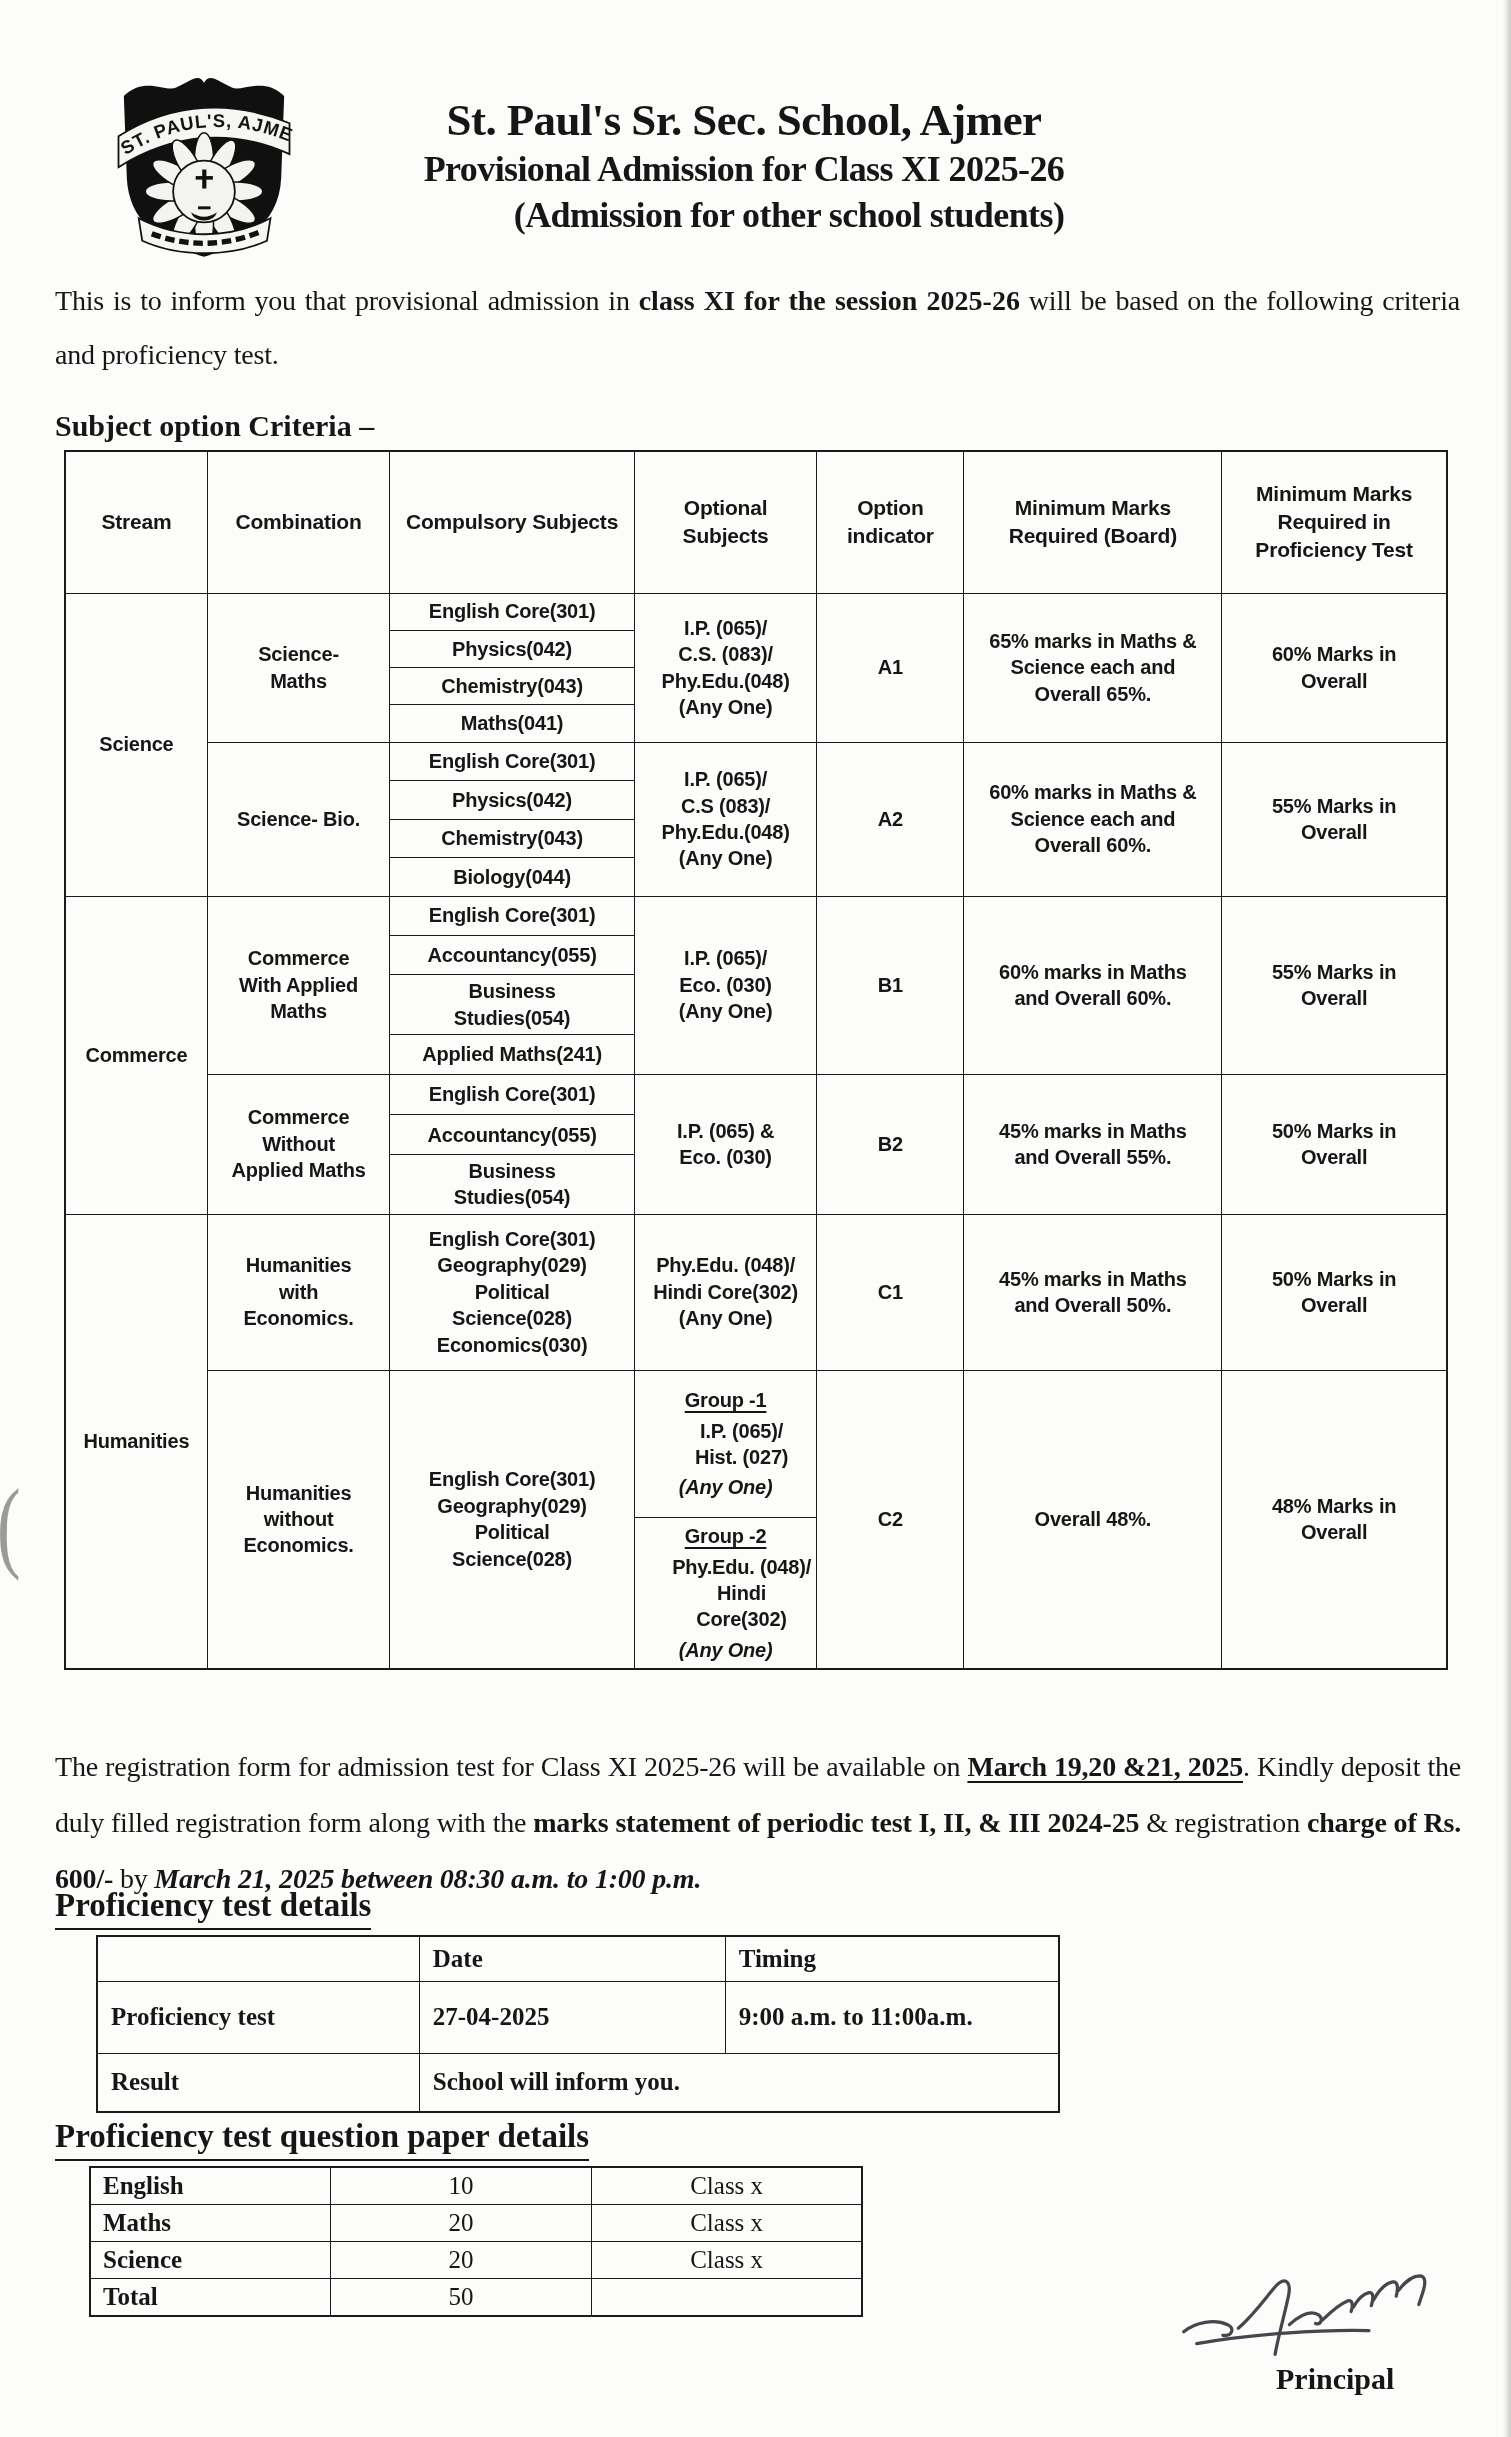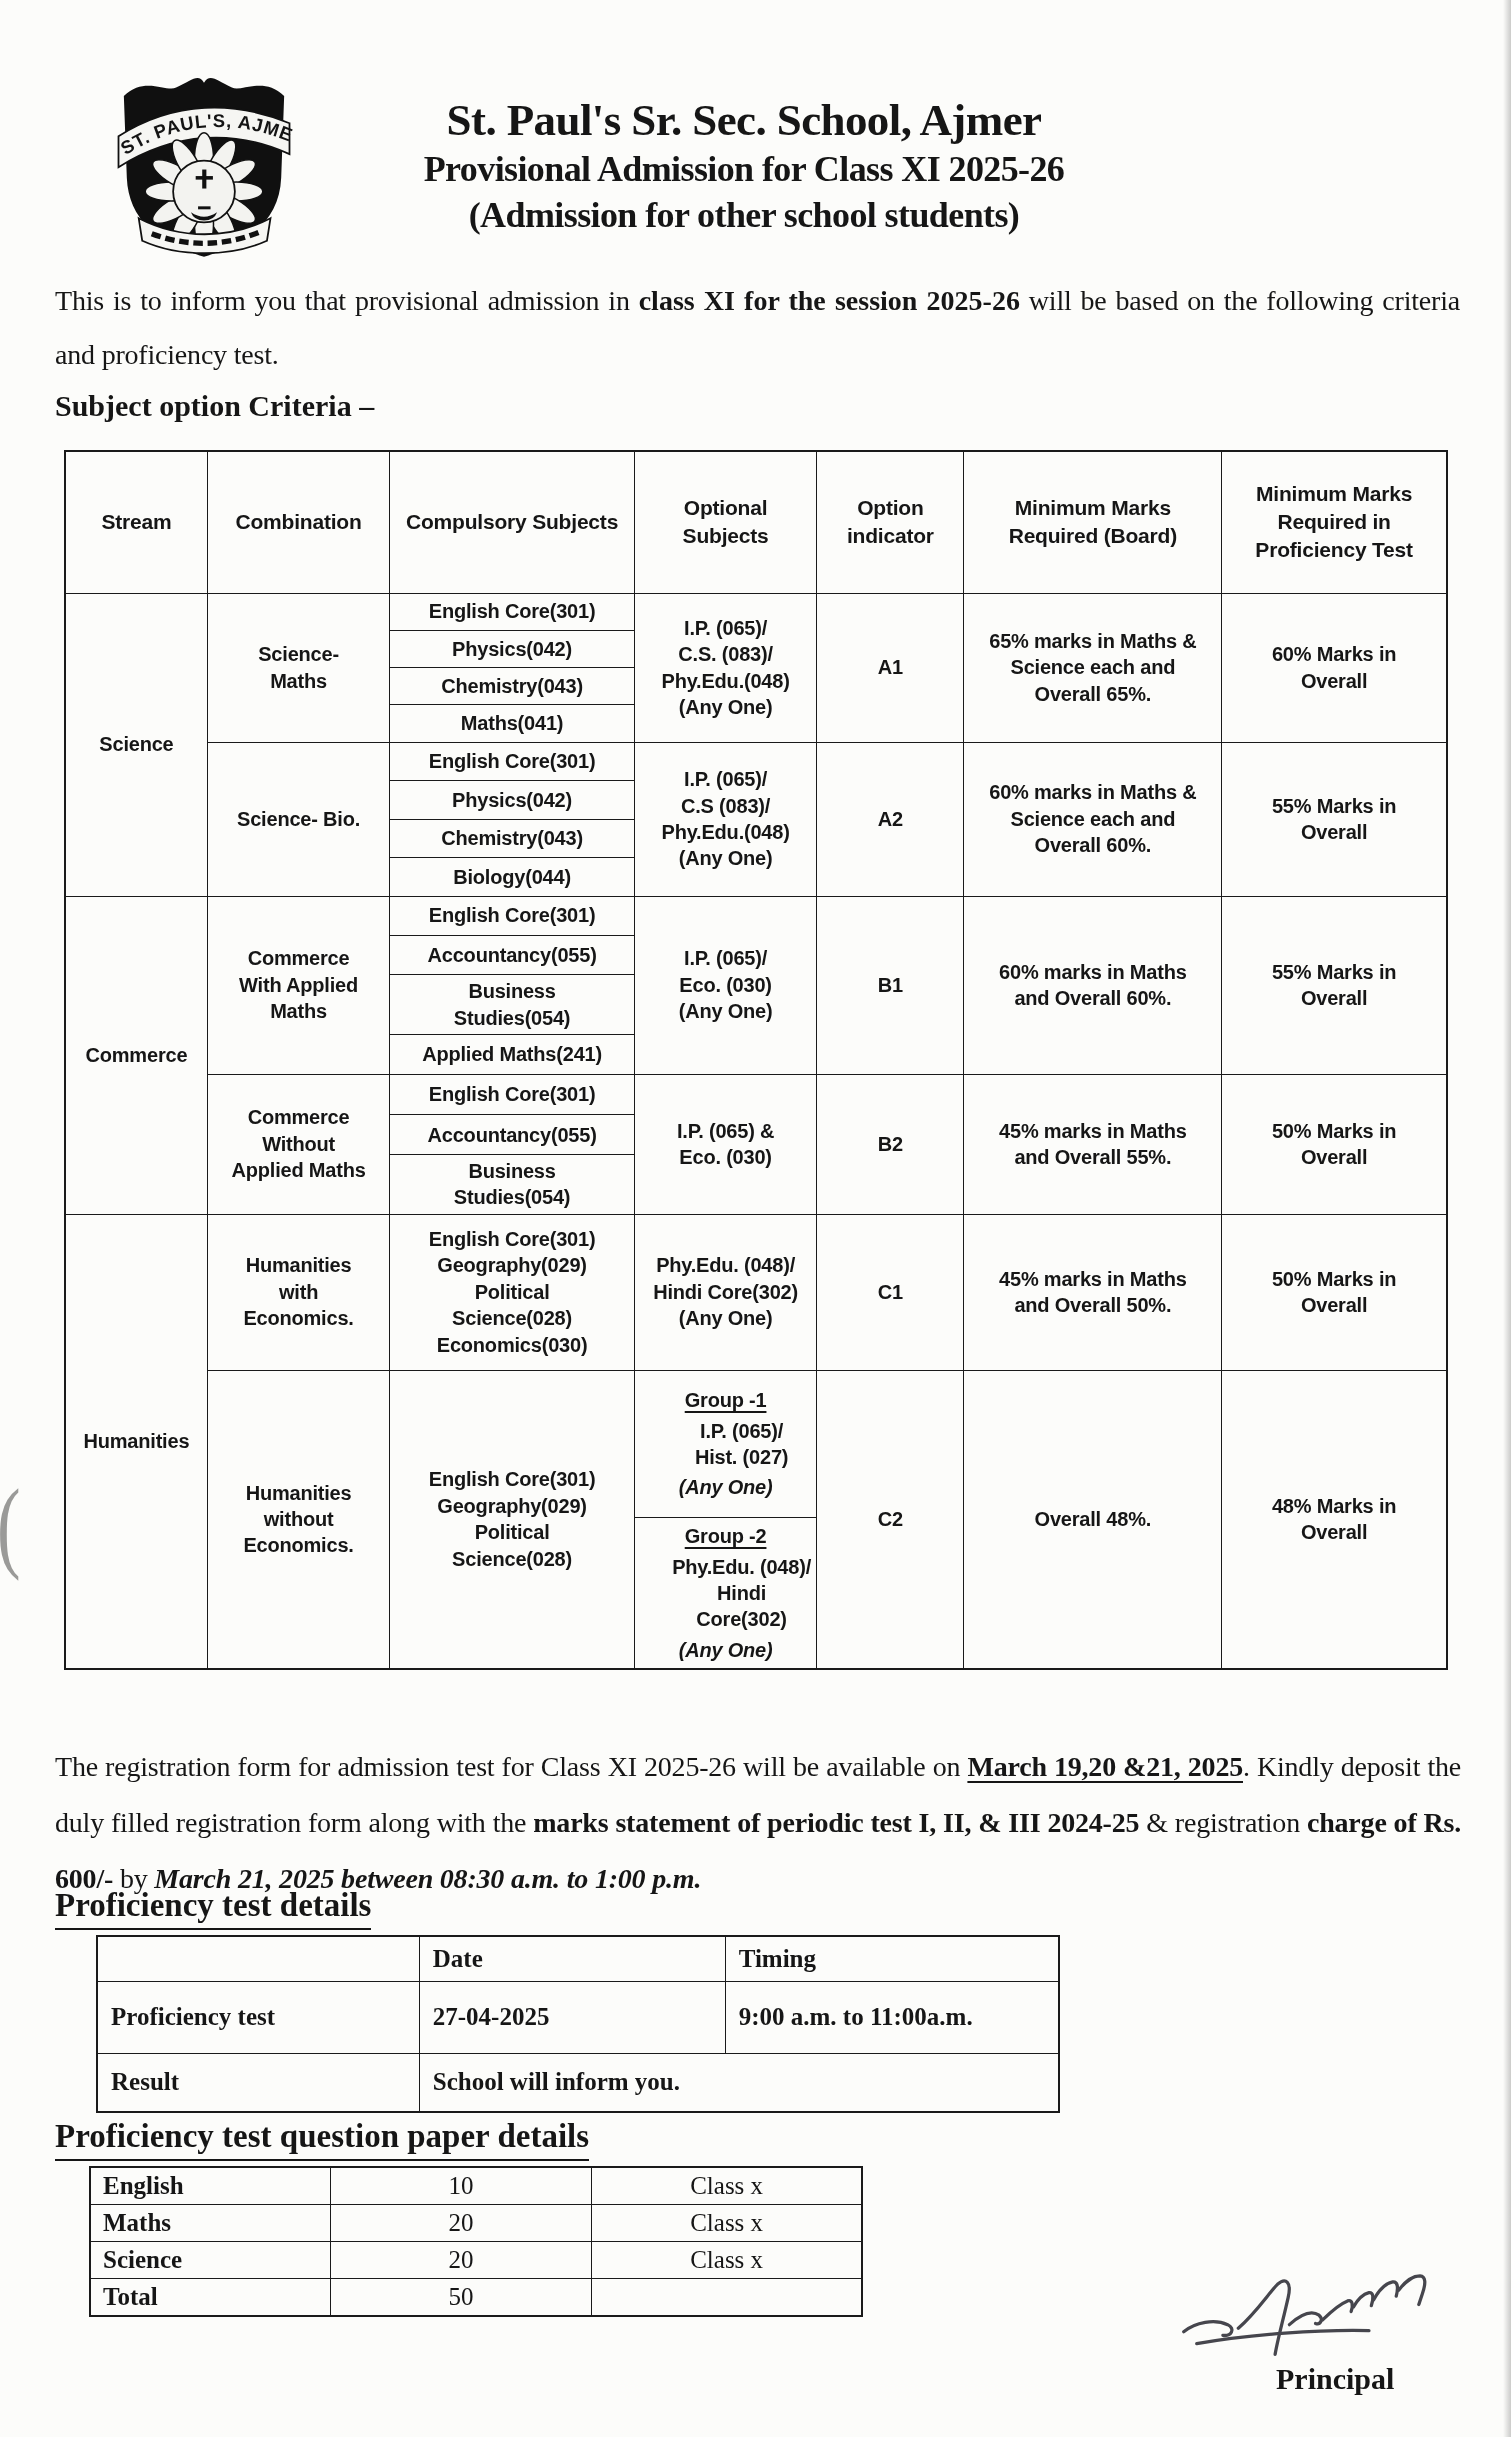--- a/index.html
+++ b/index.html
@@ -11,28 +11,28 @@
   .edge-shade{position:absolute;right:0;top:0;width:9.5px;height:100%;
     background:linear-gradient(to right,rgba(0,0,0,0),rgba(0,0,0,.22));}
   .scan-artifact{position:absolute;left:-8.3px;top:1467px;font-size:101px;color:#9a9a98;
     font-family:"Liberation Serif",serif;transform:scaleX(.7);}
 
   
   .logo{position:absolute;left:109px;top:65px;width:190px;height:196px;}
   .title-block{position:absolute;top:94px;left:calc(50% - 12px);transform:translateX(-50%);
     text-align:center;white-space:nowrap;}
   .school-name{font-size:45px;font-weight:700;letter-spacing:-0.6px;}
-  .subtitle{font-size:36px;font-weight:700;letter-spacing:-0.6px;line-height:1.28;}
+  .subtitle{font-size:36px;font-weight:700;letter-spacing:-0.6px;line-height:1.28;text-align:right;}
 
   
   .intro{position:absolute;left:55px;top:274px;width:1405px;
     font-size:28px;line-height:1.92;text-align:justify;letter-spacing:-0.2px;}
   .intro b{letter-spacing:0;}
 
-  .criteria-heading{position:absolute;left:55px;top:389px;font-size:30px;font-weight:700;}
+  .criteria-heading{position:absolute;left:55px;top:409px;font-size:30px;font-weight:700;}
 
   
   table{border-collapse:collapse;table-layout:fixed;}
   .criteria{position:absolute;left:64px;top:450px;width:1384px;
     font-family:"Liberation Sans","DejaVu Sans",sans-serif;
     font-size:20px;font-weight:700;letter-spacing:-0.2px;line-height:1.32;
     border:2.4px solid #1a1a1a;}
   .criteria th,.criteria td{border:1.8px solid #1a1a1a;vertical-align:middle;
     text-align:center;padding:3.6px 7.1px;}
   .criteria th{font-size:21px;line-height:1.35;padding:3.6px 8.3px;}

